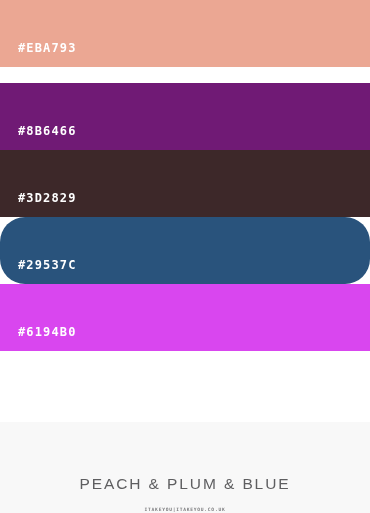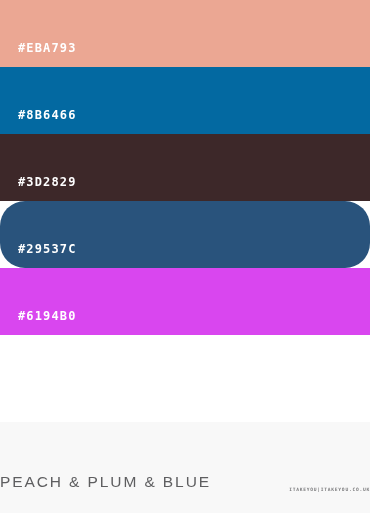--- a/index.html
+++ b/index.html
@@ -41,23 +41,23 @@
     font-weight: bold;
     letter-spacing: 1.15px;
     line-height: 1;
     white-space: nowrap;
   }
   .footer {
     flex: 1 1 auto;
     width: 100%;
     background: #f8f8f8;
     display: flex;
-    flex-direction: row;
+    flex-direction: column;
     align-items: center;
-    justify-content: space-between;
+    justify-content: flex-end;
     padding-top: 29px;
     box-sizing: border-box;
   }
   .footer-title {
     font-family: "Liberation Sans", sans-serif;
     font-size: 15.5px;
     font-weight: 300;
     letter-spacing: 1.9px;
     color: #5e5e60;
     white-space: nowrap;
@@ -78,21 +78,21 @@
 <body>
 
 <div class="palette-card">
 
   <div class="swatch-stack">
 
     <div class="swatch" style="background: rgb(235, 167, 147);">
       <span class="swatch-label" style="color: rgb(255, 255, 255);">#EBA793</span>
     </div>
 
-    <div class="swatch" style="background: #0369a1;">
+    <div class="swatch" style="background: #701a75; margin-top: 16px;">
       <span class="swatch-label" style="color: rgb(255, 255, 255);">#8B6466</span>
     </div>
 
     <div class="swatch" style="background: rgb(61, 40, 41); padding-left: 28px;">
       <span class="swatch-label" style="color: rgb(255, 255, 255);">#3D2829</span>
     </div>
 
     <div class="swatch" style="background: rgb(41, 83, 124); border-radius: 25px;">
       <span class="swatch-label" style="color: rgb(255, 255, 255);">#29537C</span>
     </div>

